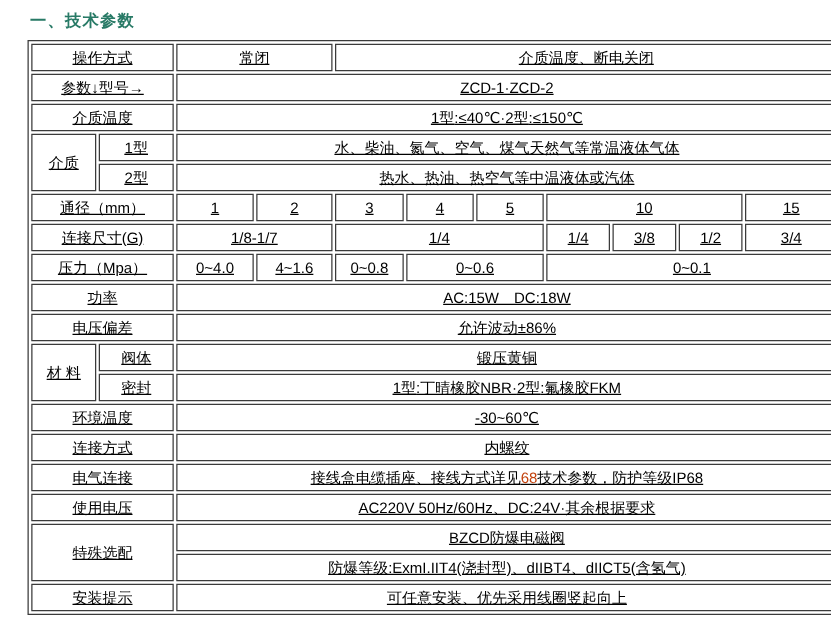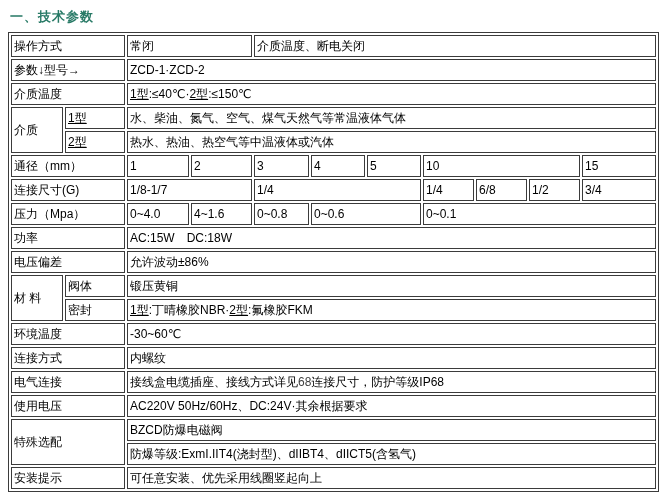--- a/index.html
+++ b/index.html
@@ -1,44 +1,46 @@
 <!DOCTYPE html>
 <html><head>
 <meta charset="utf-8">
 <style>
   html,body { margin:0; padding:0; background:#ffffff; }
   body {
     width:665px; height:500px;
     font-family:"Liberation Sans","DejaVu Sans",sans-serif;
     color:#000;
   }
-  .page { padding:6px 8px 0 8px; }
+  .page { padding:6px 8px 0 22px; }
   .section-title {
     font-size:13px;
     font-weight:bold;
     color:#287a66;
     margin:2px 0 6px 2px;
     letter-spacing:1px;
   }
   table.spec {
     border-collapse:separate;
     border-spacing:2px;
     border:1px solid #3b3b3b;
     table-layout:fixed;
     width:649px;
     background:#fff;
   }
   table.spec td {
     border:1px solid #3b3b3b;
     height:20px;
     padding:0 2px;
+    text-align:center;
     vertical-align:middle;
     font-size:12px;
     overflow:hidden;
     white-space:nowrap;
+    text-decoration:underline;
   }
 </style>
 </head>
 <body>
 
 <div class="page">
 
   <div class="section-title">一、技术参数</div>
 
   <table class="spec">
@@ -92,21 +94,21 @@
       <td>5</td>
       <td colspan="3">10</td>
       <td>15</td>
     </tr>
 
     <tr>
       <td colspan="2">连接尺寸(G)</td>
       <td colspan="2">1/8-1/7</td>
       <td colspan="3">1/4</td>
       <td>1/4</td>
-      <td>6/8</td>
+      <td>3/8</td>
       <td>1/2</td>
       <td>3/4</td>
     </tr>
 
     <tr>
       <td colspan="2">压力（Mpa）</td>
       <td>0~4.0</td>
       <td>4~1.6</td>
       <td>0~0.8</td>
       <td colspan="2">0~0.6</td>
@@ -138,21 +140,21 @@
       <td colspan="9">-30~60℃</td>
     </tr>
 
     <tr>
       <td colspan="2">连接方式</td>
       <td colspan="9">内螺纹</td>
     </tr>
 
     <tr>
       <td colspan="2">电气连接</td>
-      <td colspan="9"><span>接线盒电缆插座、接线方式详见</span><span style="color: #404040;">68</span><span>连接尺寸，防护等级IP68</span></td>
+      <td colspan="9"><span>接线盒电缆插座、接线方式详见</span><span style="color: #c2410c;">68</span><span>技术参数，防护等级IP68</span></td>
     </tr>
 
     <tr>
       <td colspan="2">使用电压</td>
       <td colspan="9">AC220V 50Hz/60Hz、DC:24V·其余根据要求</td>
     </tr>
 
     <tr>
       <td colspan="2" rowspan="2">特殊选配</td>
       <td colspan="9">BZCD防爆电磁阀</td>

